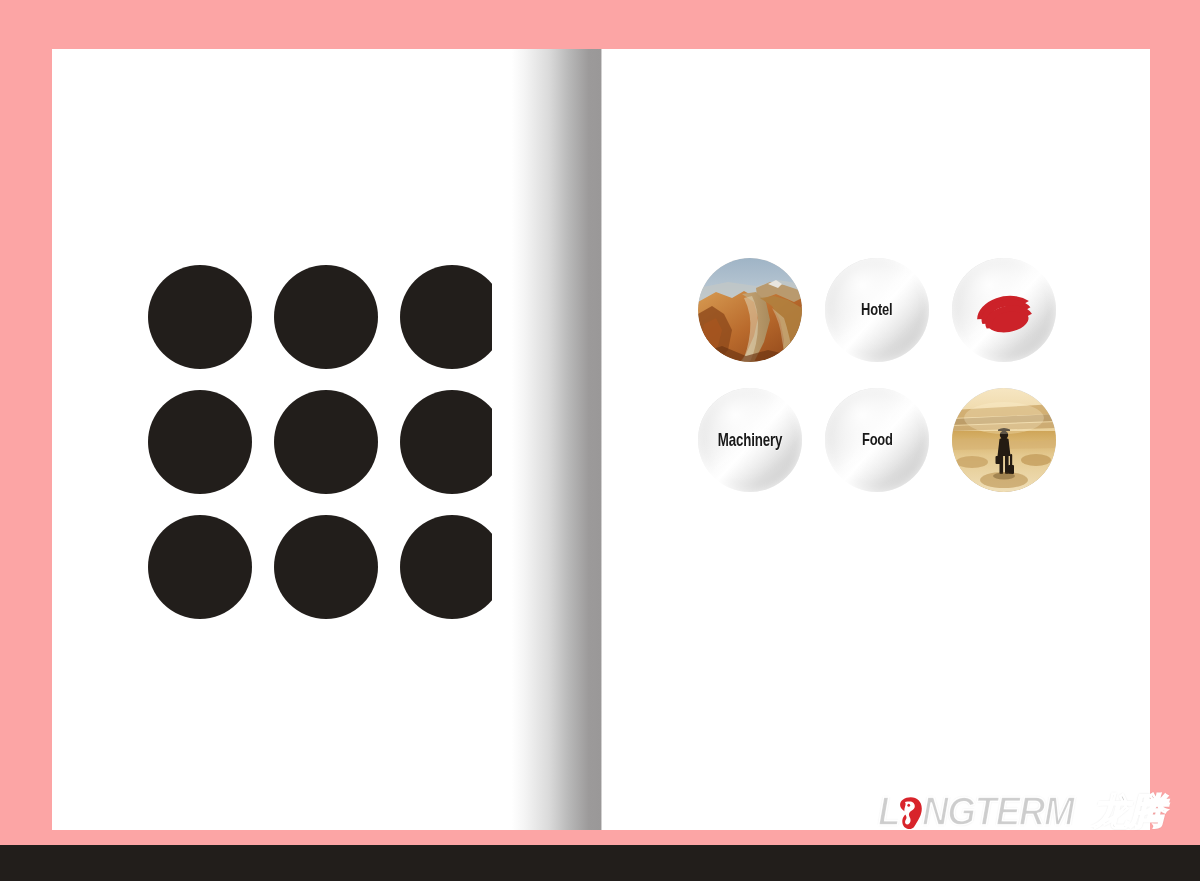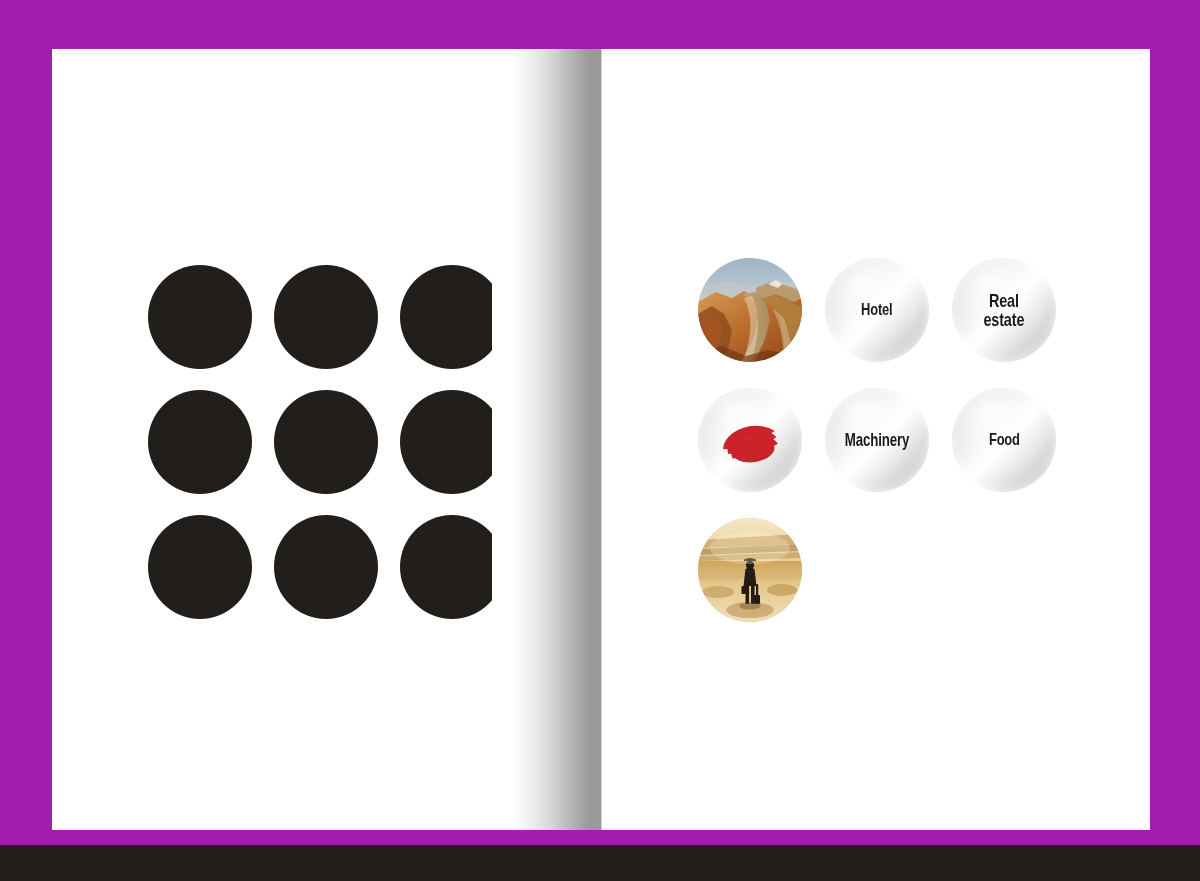--- a/index.html
+++ b/index.html
@@ -11,21 +11,21 @@
     width: 1200px;
     height: 881px;
     overflow: hidden;
     font-family: "Liberation Sans", sans-serif;
   }
 
   #stage {
     position: relative;
     width: 1200px;
     height: 845px;
-    background: #a21caf;
+    background: #fca5a5;
   }
 
   
   #book {
     position: absolute;
     left: 52px;
     top: 49px;
     width: 1098px;
     height: 781px;
     background: #ffffff;
@@ -272,24 +272,20 @@
               <path d="M74 50 Q82 64 84 82 L88 104 L96 104 Q92 78 86 60 Z" fill="#d9c9a6" opacity="0.45"></path>
               <path d="M0 96 L24 88 L48 98 L70 92 L104 100 L104 104 L0 104 Z" fill="#6b3412" opacity="0.65"></path>
             </g>
           </svg>
         </div>
 
         <div class="badge silver">
           <span class="badge-label">Hotel</span>
         </div>
 
-        <div class="badge silver">
-          <span class="badge-label two-line">Real
-estate</span>
-        </div>
 
 
         <div class="badge silver">
           <svg class="brand-art" width="68" height="52" viewBox="0 0 68 52">
             <g transform="rotate(-9 34 26)">
               <ellipse cx="36" cy="37" rx="21" ry="11.5" fill="#cc2229"></ellipse>
               <path d="M6 31 A30 21 0 0 1 60 21 L53.5 23.4 A23.5 15.6 0 0 0 12.5 31.6 Z" fill="#cc2229"></path>
               <path d="M10.5 36.5 A26 17.5 0 0 1 60.5 27.5 L54 30 A19.5 12.5 0 0 0 17 37 Z" fill="#cc2229"></path>
               <path d="M14 41.5 A22 14 0 0 1 61 34 L54.5 36.4 A15.5 9.5 0 0 0 20.5 42 Z" fill="#cc2229"></path>
             </g>
@@ -345,14 +341,24 @@
               <ellipse cx="52" cy="88" rx="11" ry="3.5" fill="#6d5228" opacity="0.45"></ellipse>
               <ellipse cx="52" cy="30" rx="40" ry="16" fill="#fff3d4" opacity="0.28"></ellipse>
             </g>
           </svg>
         </div>
 
       </div>
     </div>
   </div>
 
+  <div id="watermark">
+    <span class="wm-word"><span class="wm-seg">L</span><span class="wm-mark">
+        <svg width="27" height="34" viewBox="0 0 27 34">
+          <path d="M13.6 1.2 C20.5 1.2 25.6 5.6 25.6 12.4 C25.6 19 21.8 23.6 19.6 27.2 C17.6 30.6 16.4 33 12.4 33 C7.6 33 4.4 29.6 4.4 25.4 C4.4 21.2 7.4 18.4 10.2 16.4 C6.6 15.6 2 13 2 8.8 C2 4.4 7 1.2 13.6 1.2 Z" fill="#d8242b"></path>
+          <path d="M12.4 5.4 C15.6 5.4 18 7.4 18 10.2 C18 12.4 16.4 13.6 14.8 14.4 C13 15.4 11.6 16.8 11.6 18.6 C11.6 20.6 13.4 21.8 13.4 24.2 C13.4 26.6 11.6 28.4 9.8 28.4 C8.4 28.4 7.4 27.4 7.4 26 C7.4 24.2 9 23.4 9 21.6 C9 19.2 6.6 18.4 6.6 15 C6.6 11.8 8 9.6 8 8 C8 6.4 7 6 7 6 C7 6 9.2 5.4 12.4 5.4 Z" fill="#ffffff"></path>
+          <circle cx="11.4" cy="9.2" r="1.5" fill="#d8242b"></circle>
+        </svg>
+      </span><span class="wm-seg">NGTERM</span></span>
+    <span class="wm-cn">龙腾</span>
+  </div>
 
 </div>
 
 </body></html>

